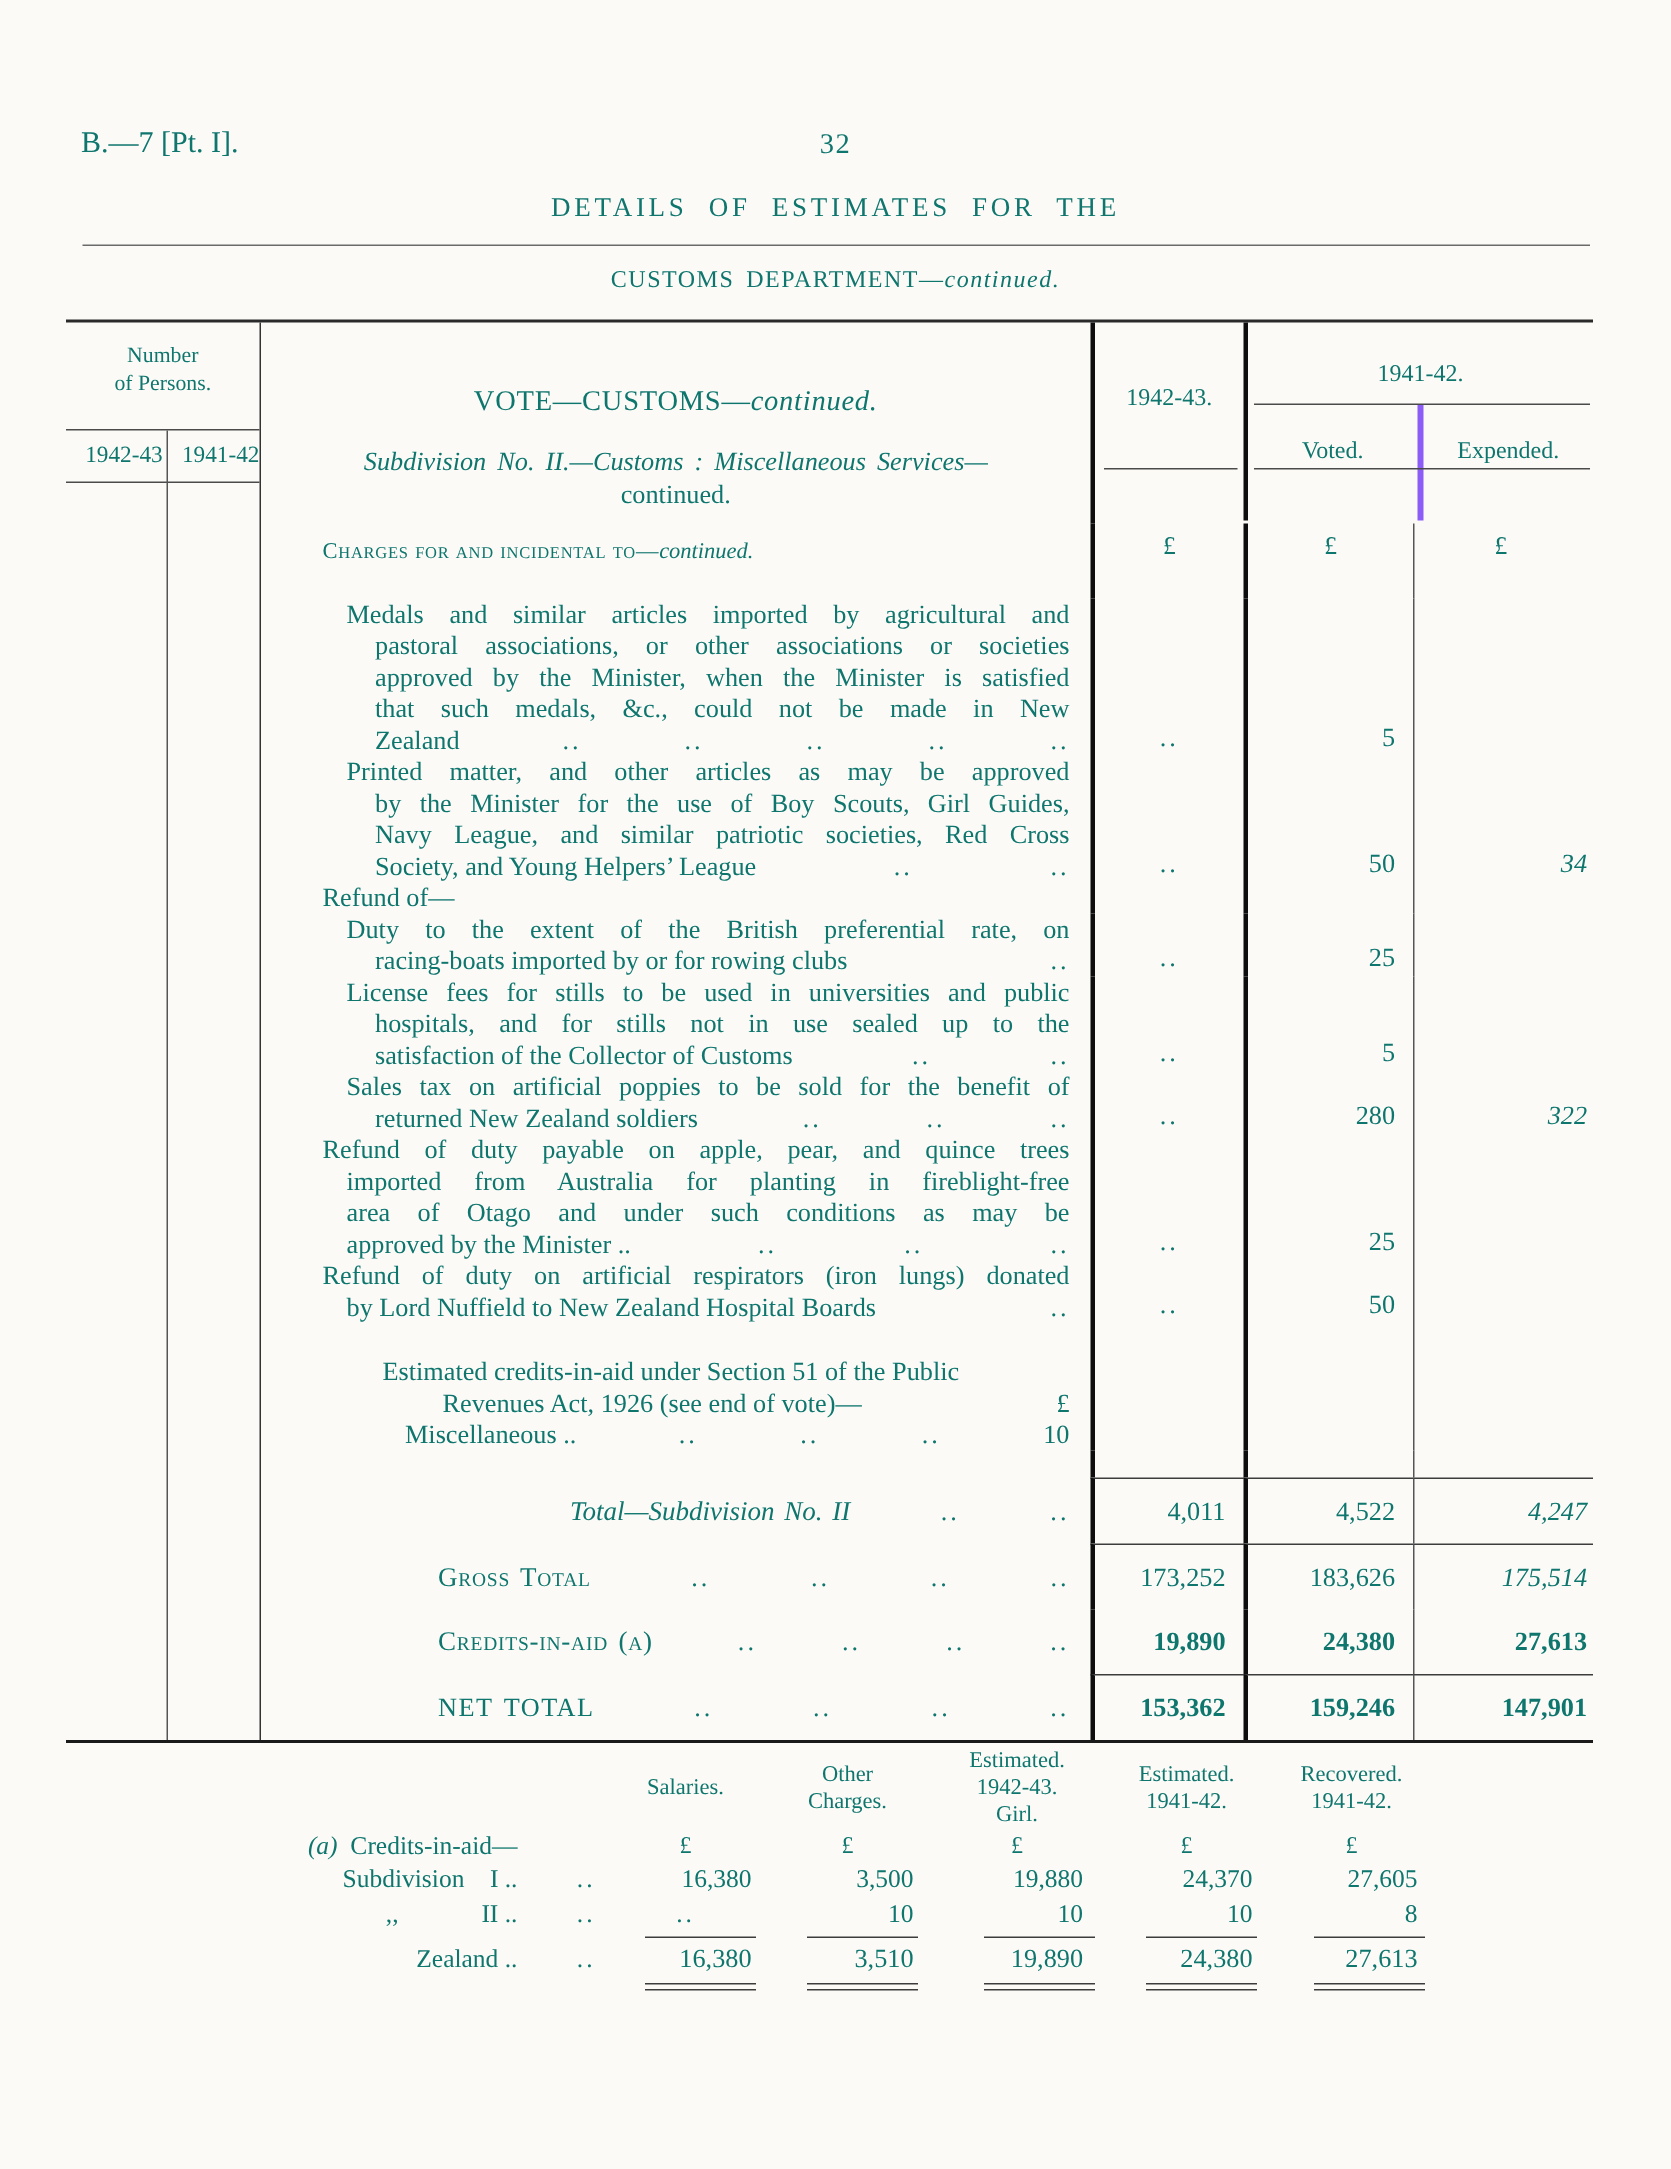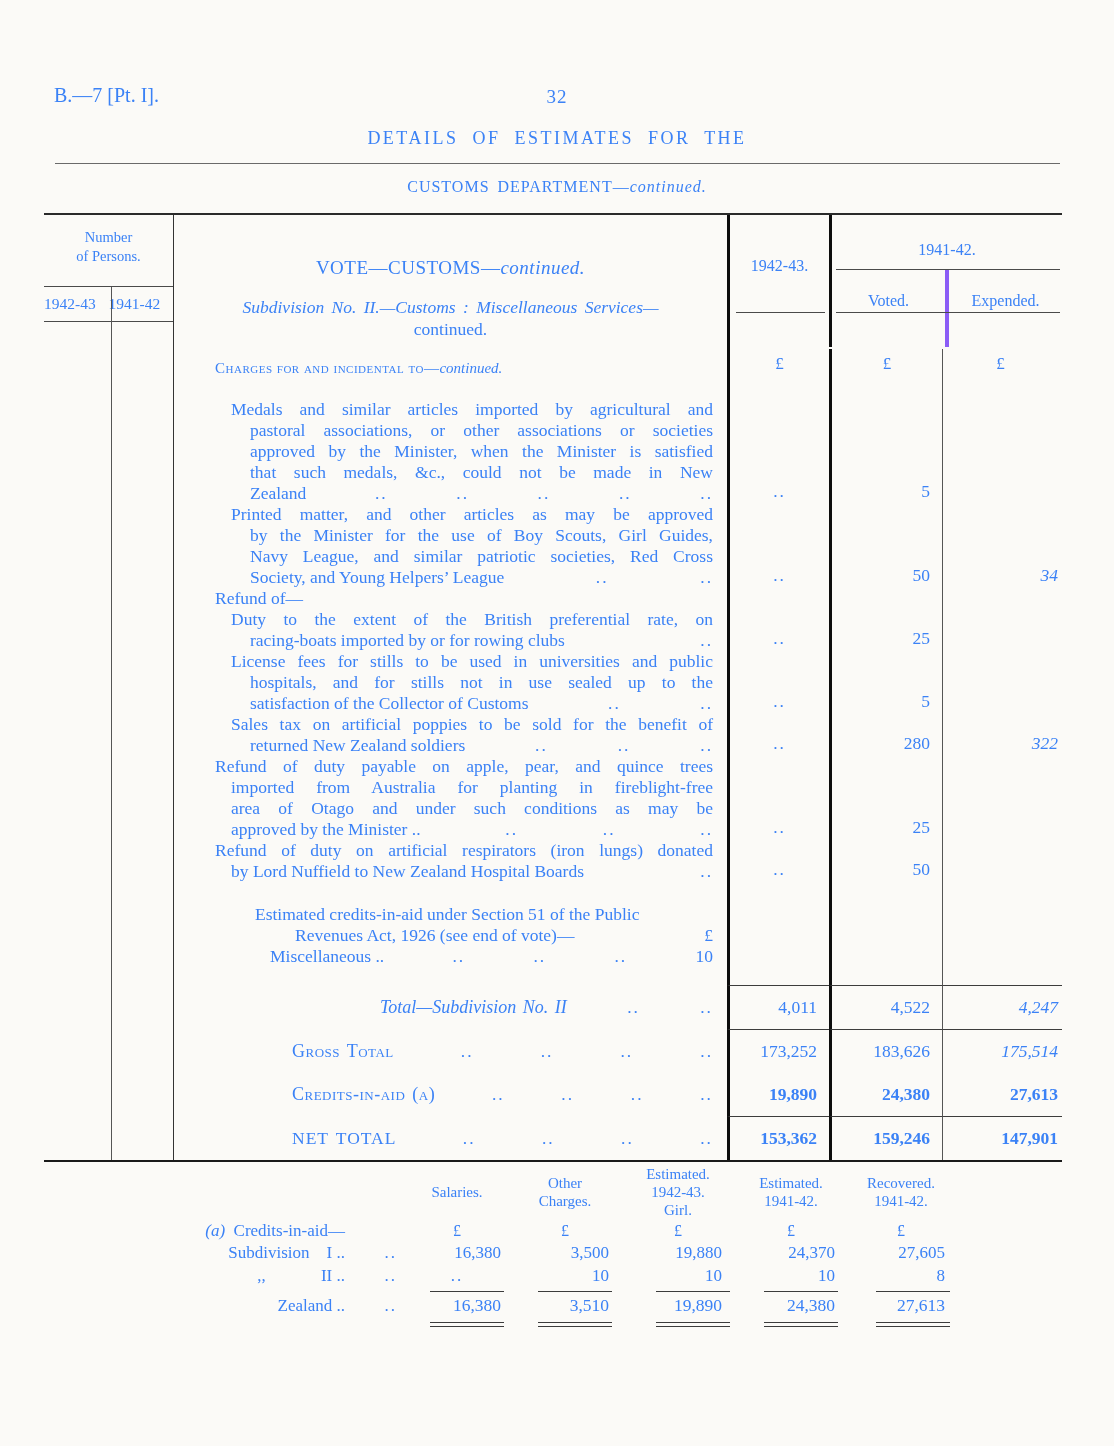--- a/index.html
+++ b/index.html
@@ -1,16 +1,16 @@
 <!DOCTYPE html>
 <html><head>
 <meta charset="utf-8">
 <style>
   html,body{margin:0;padding:0;background:#fbfaf7;}
-  .page{position:relative;width:1114px;height:1446px;background:#fbfaf7;color:#3b82f6;
+  .page{position:relative;width:1114px;height:1446px;background:#fbfaf7;color:#0f766e;
         font-family:"Liberation Serif","DejaVu Serif",serif;overflow:hidden;}
   .abs{position:absolute;}
   .ctrx{left:0;right:0;text-align:center;}
   .it{font-style:italic;}
   .sc{font-variant:small-caps;letter-spacing:.5px;}
 
   
   .docref{left:54px;top:84px;font-size:20px;}
   .pagenum{top:86px;font-size:19px;letter-spacing:1px;}
   .ptitle{top:128px;font-size:18px;letter-spacing:2.5px;word-spacing:7px;}
@@ -18,21 +18,21 @@
   .subtitle{top:178px;font-size:16px;letter-spacing:1px;word-spacing:3px;text-align:center;}
 
   
   .tframe{left:44px;top:213px;width:1018px;display:flex;align-items:stretch;
           border-top:2px solid #2a2a2a;border-bottom:2px solid #1a1a1a;}
   
   .numcol{position:relative;width:129px;border-right:1px solid #333;flex:none;}
   .numhead{padding-top:13px;text-align:center;font-size:14.5px;line-height:19px;}
   .nrule1{position:absolute;top:71px;left:0;right:0;border-top:1px solid #4a4a4a;}
   .nyears{position:absolute;top:72px;left:0;right:0;height:34px;display:flex;align-items:center;font-size:15.5px;}
-  .nyears div{flex:1;text-align:left;}
+  .nyears div{flex:1;text-align:right;}
   .nrule2{position:absolute;top:106px;left:0;right:0;border-top:1px solid #4a4a4a;}
   .ndiv{position:absolute;left:67px;top:72px;bottom:0;width:1px;background:#555;}
 
   
   #grid{display:grid;grid-template-columns:553px 102px 113px 120px;width:888px;
         font-size:17.5px;line-height:21px;}
   .dc{position:relative;}
   .vc{border-left:3px solid #0d0d0d;display:flex;align-items:flex-end;justify-content:flex-end;
       padding:0 12px 2px 0;}
   .vc.c3{border-left:1px solid #555;padding-right:4px;}

